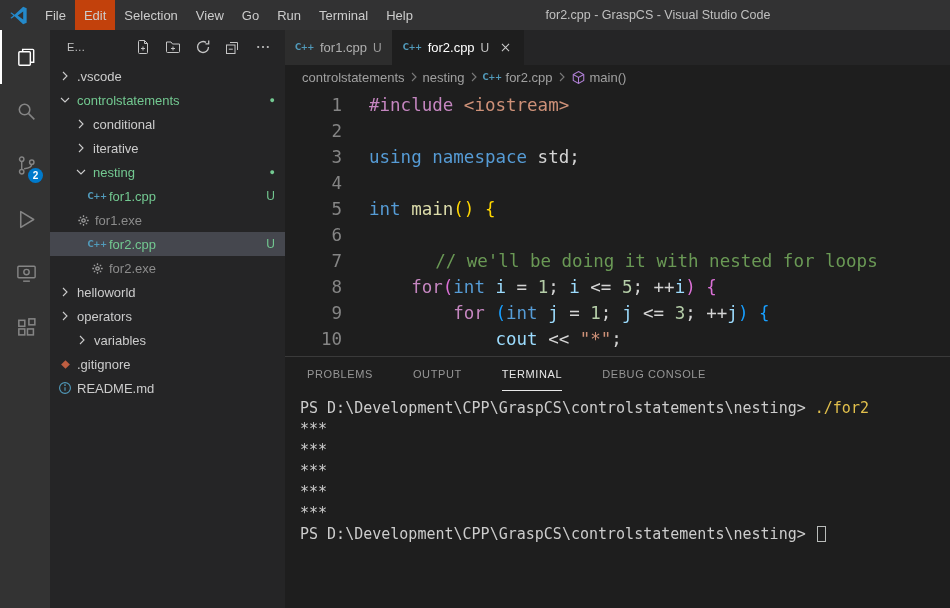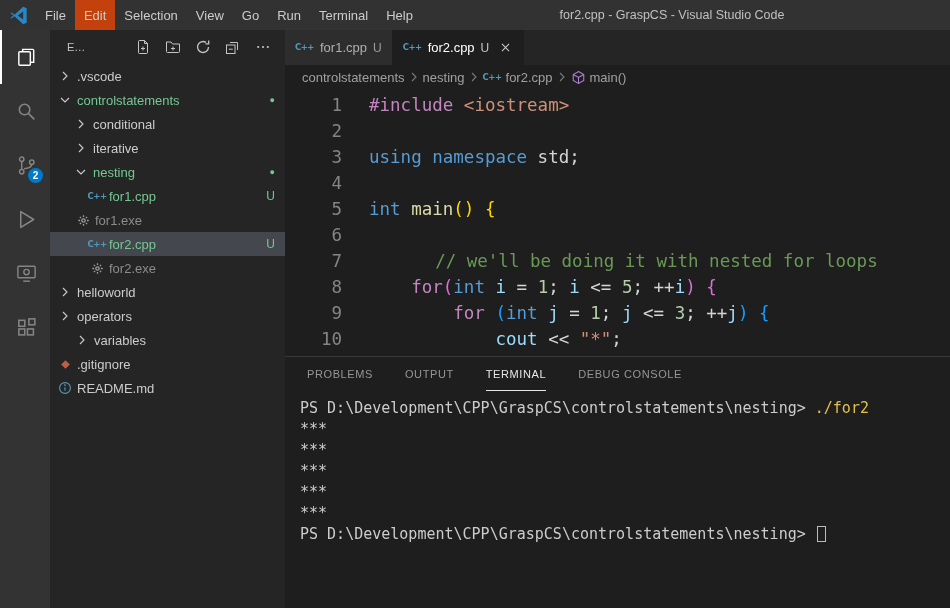--- a/index.html
+++ b/index.html
@@ -6,21 +6,21 @@
   html,body{width:950px;height:608px;overflow:hidden;background:#1e1e1e;
     font-family:"Liberation Sans","DejaVu Sans",sans-serif;}
   .app{width:950px;height:608px;display:flex;flex-direction:column;color:#ccc;font-size:13px}
 
   
   .titlebar{height:30px;flex:none;background:var(--title-bar-bg);display:flex;align-items:center;position:relative}
   .logo{margin:0 8px 0 9px;display:flex;align-items:center}
   .menubar{display:flex;height:30px;align-items:stretch}
   .menu-item{display:flex;align-items:center;padding:0 9px;font-size:13px;color:#cccccc;cursor:default}
   .menu-item.active{background:#c2410c}
-  .window-title{position:absolute;left:672px;transform:translateX(-50%);font-size:12.5px;color:#c0c0c0;white-space:nowrap}
+  .window-title{position:absolute;left:658px;transform:translateX(-50%);font-size:12.5px;color:#c0c0c0;white-space:nowrap}
 
   
   .main{flex:1;display:flex;min-height:0}
 
   
   .activitybar{width:50px;flex:none;background:var(--activity-bar-bg);display:flex;flex-direction:column}
   .ab-item{height:54px;display:flex;align-items:center;justify-content:center;color:#858585;position:relative;border-left:2px solid transparent}
   .ab-item.active{color:#ffffff;border-left-color:#ffffff}
   .ab-badge{position:absolute;bottom:9px;right:7px;background:var(--accent);color:#fff;font-size:10px;font-weight:bold;
     min-width:15px;height:15px;border-radius:8px;display:flex;align-items:center;justify-content:center;padding:0 3px}
@@ -56,21 +56,21 @@
   .bc-sep{display:flex;color:#7a7a7a;margin:0 1px}
 
   .code{flex:1;overflow:hidden;padding-top:3px;background:var(--editor-bg)}
   .code-line{display:flex;height:26px;line-height:26px;font-family:"DejaVu Sans Mono","Liberation Mono",monospace;
     font-size:17.5px;white-space:pre}
   .gutter{width:57px;flex:none;text-align:right;color:#858585}
   .line-content{margin-left:27px;white-space:pre}
 
   
   .panel{height:252px;flex:none;border-top:1px solid #3a3a3a;background:var(--editor-bg);display:flex;flex-direction:column}
-  .panel-tabs{height:34px;flex:none;display:flex;align-items:stretch;gap:32px;padding-left:22px}
+  .panel-tabs{height:34px;flex:none;display:flex;align-items:stretch;gap:40px;padding-left:22px}
   .panel-tab{display:flex;align-items:center;font-size:11px;letter-spacing:0.6px;color:#969696;border-bottom:1px solid transparent;cursor:default}
   .panel-tab.active{color:#e7e7e7;border-bottom-color:#e7e7e7}
   .terminal{flex:1;padding:7px 0 0 15px;font-family:"DejaVu Sans Mono","Liberation Mono",monospace;font-size:15px;overflow:hidden}
   .term-line{height:21px;line-height:21px;white-space:pre}
   .term-cursor{display:inline-block;width:9px;height:16px;border:1px solid #b9bcba;margin-left:2px;vertical-align:-3px}
 
   .icon{display:inline-flex;align-items:center;justify-content:center;line-height:0}
   .cpp-gly{color:#519aba;font-family:"DejaVu Sans",sans-serif;font-weight:bold;font-size:8.5px;letter-spacing:-0.5px;line-height:1}
 </style>
 </head>

